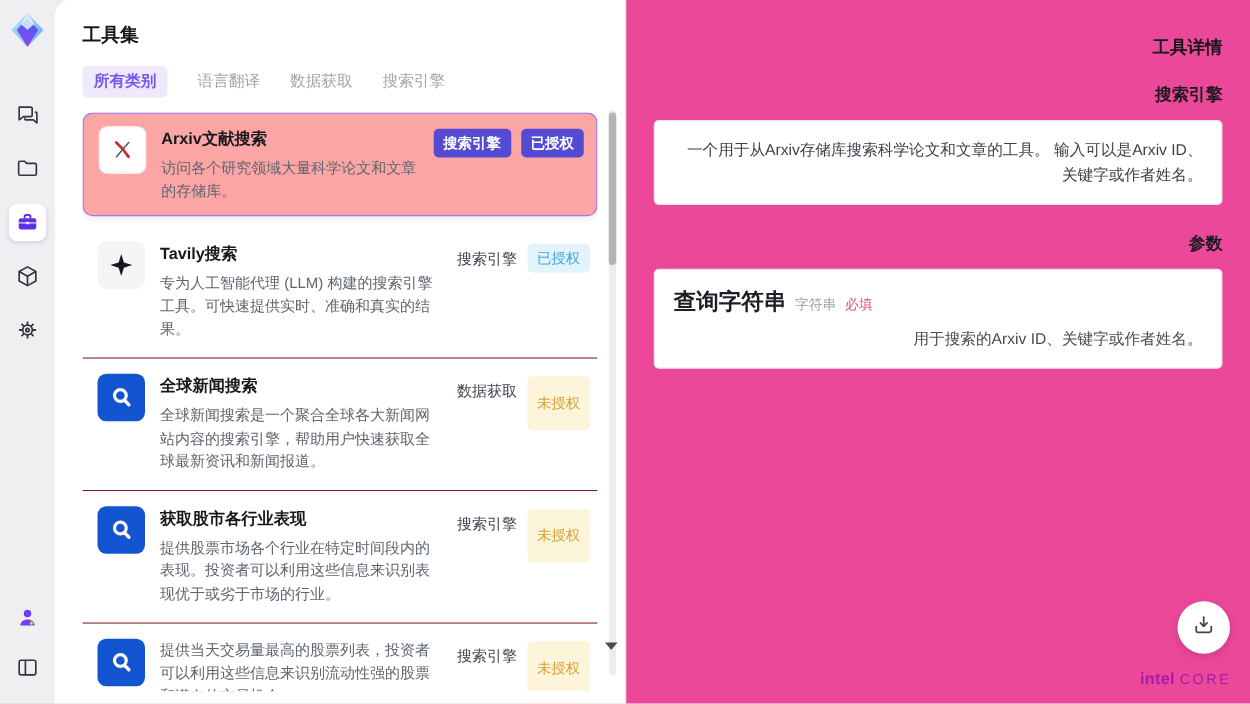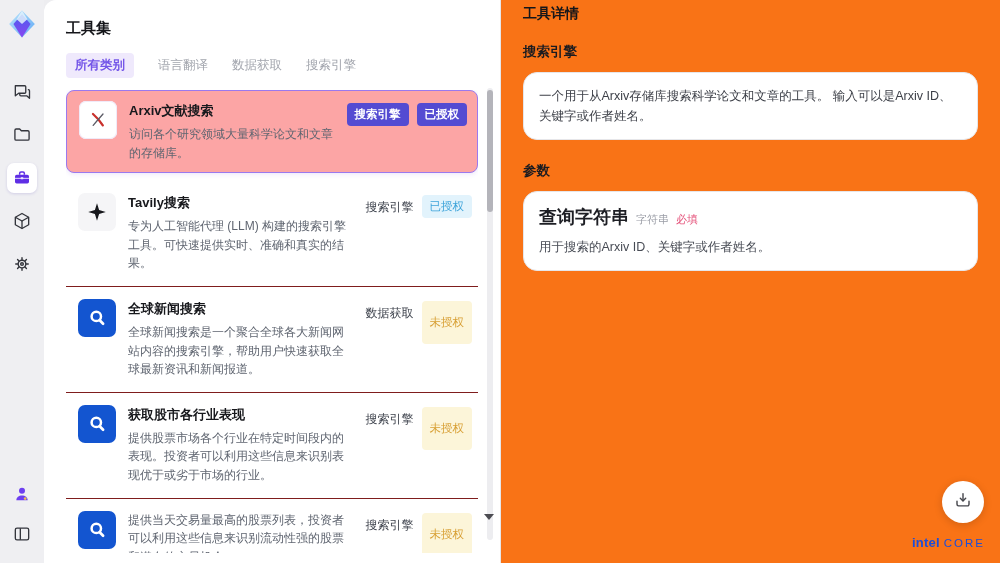--- a/index.html
+++ b/index.html
@@ -45,36 +45,36 @@
   .auth-ok  { background:#e2f3fc; color:#3ea4da; font-size:11.5px; padding:4px 8px; border-radius:4px; }
   .auth-no  { background:#fcf5d9; color:#d8a036; font-size:11.5px; padding:14px 8px; border-radius:4px; }
 
   
   .scrollbar { position:absolute; right:7px; top:88px; width:6px; height:452px; border-radius:3px; background:#ededf0; cursor:pointer; }
   .scroll-thumb { position:absolute; left:0; top:2px; width:6px; height:122px; border-radius:3px; background:#b4b4ba; }
   .scroll-caret { position:absolute; left:-3px; bottom:20px; width:0; height:0;
                   border-left:5px solid transparent; border-right:5px solid transparent; border-top:6px solid #4c4c52; }
 
   
-  .detail-pane { position:absolute; left:456px; right:0; top:0; bottom:0; background:#f97316; border-left:1px solid #e7e7ea; padding:5px 22px; }
+  .detail-pane { position:absolute; left:456px; right:0; top:0; bottom:0; background:#ec4899; border-left:1px solid #e7e7ea; padding:29px 22px;text-align:right; }
   .detail-title { font-size:14px; font-weight:700; color:#15161a; margin-bottom:20px; }
   .section-heading { font-size:13.5px; font-weight:700; color:#1a1b20; margin-bottom:11px; }
-  .detail-card { background:#fff; border:1px solid #e6e6e9; border-radius:14px; padding:13px 15px; margin-bottom:22px; }
+  .detail-card { background:#fff; border:1px solid #e6e6e9; border-radius:4px; padding:13px 15px; margin-bottom:22px; }
   .intro-text { font-size:12.5px; color:#3c3f47; line-height:1.6; }
   .param-head { display:flex; align-items:baseline; gap:7px; }
   .param-name { font-size:18px; font-weight:700; color:#1d1e24; }
   .param-type { font-size:11px; color:#9a9da6; }
   .param-required { font-size:11px; color:#e5537b; }
   .param-desc { font-size:12.5px; color:#474b54; margin-top:9px; line-height:1.5; }
 
   
   .fab { position:absolute; right:16px; bottom:40px; width:42px; height:42px; border-radius:50%;
          background:#fff; box-shadow:0 2px 8px rgba(0,0,0,.16); display:flex; align-items:center; justify-content:center; cursor:pointer; z-index:6; }
   .fab svg { width:20px; height:20px; }
-  .watermark { position:absolute; right:15px; bottom:13px; color:#1d4ed8; z-index:6; display:flex; align-items:baseline; gap:4px; }
+  .watermark { position:absolute; right:15px; bottom:13px; color:#a21caf; z-index:6; display:flex; align-items:baseline; gap:4px; }
   .wm-intel { font-size:13px; font-weight:700; letter-spacing:.2px; }
   .wm-core  { font-size:11.5px; letter-spacing:2px; text-transform:uppercase; }
 </style>
 </head>
 <body>
 
 <div class="app">
 
   <div class="rail">
     <div class="rail-logo">

